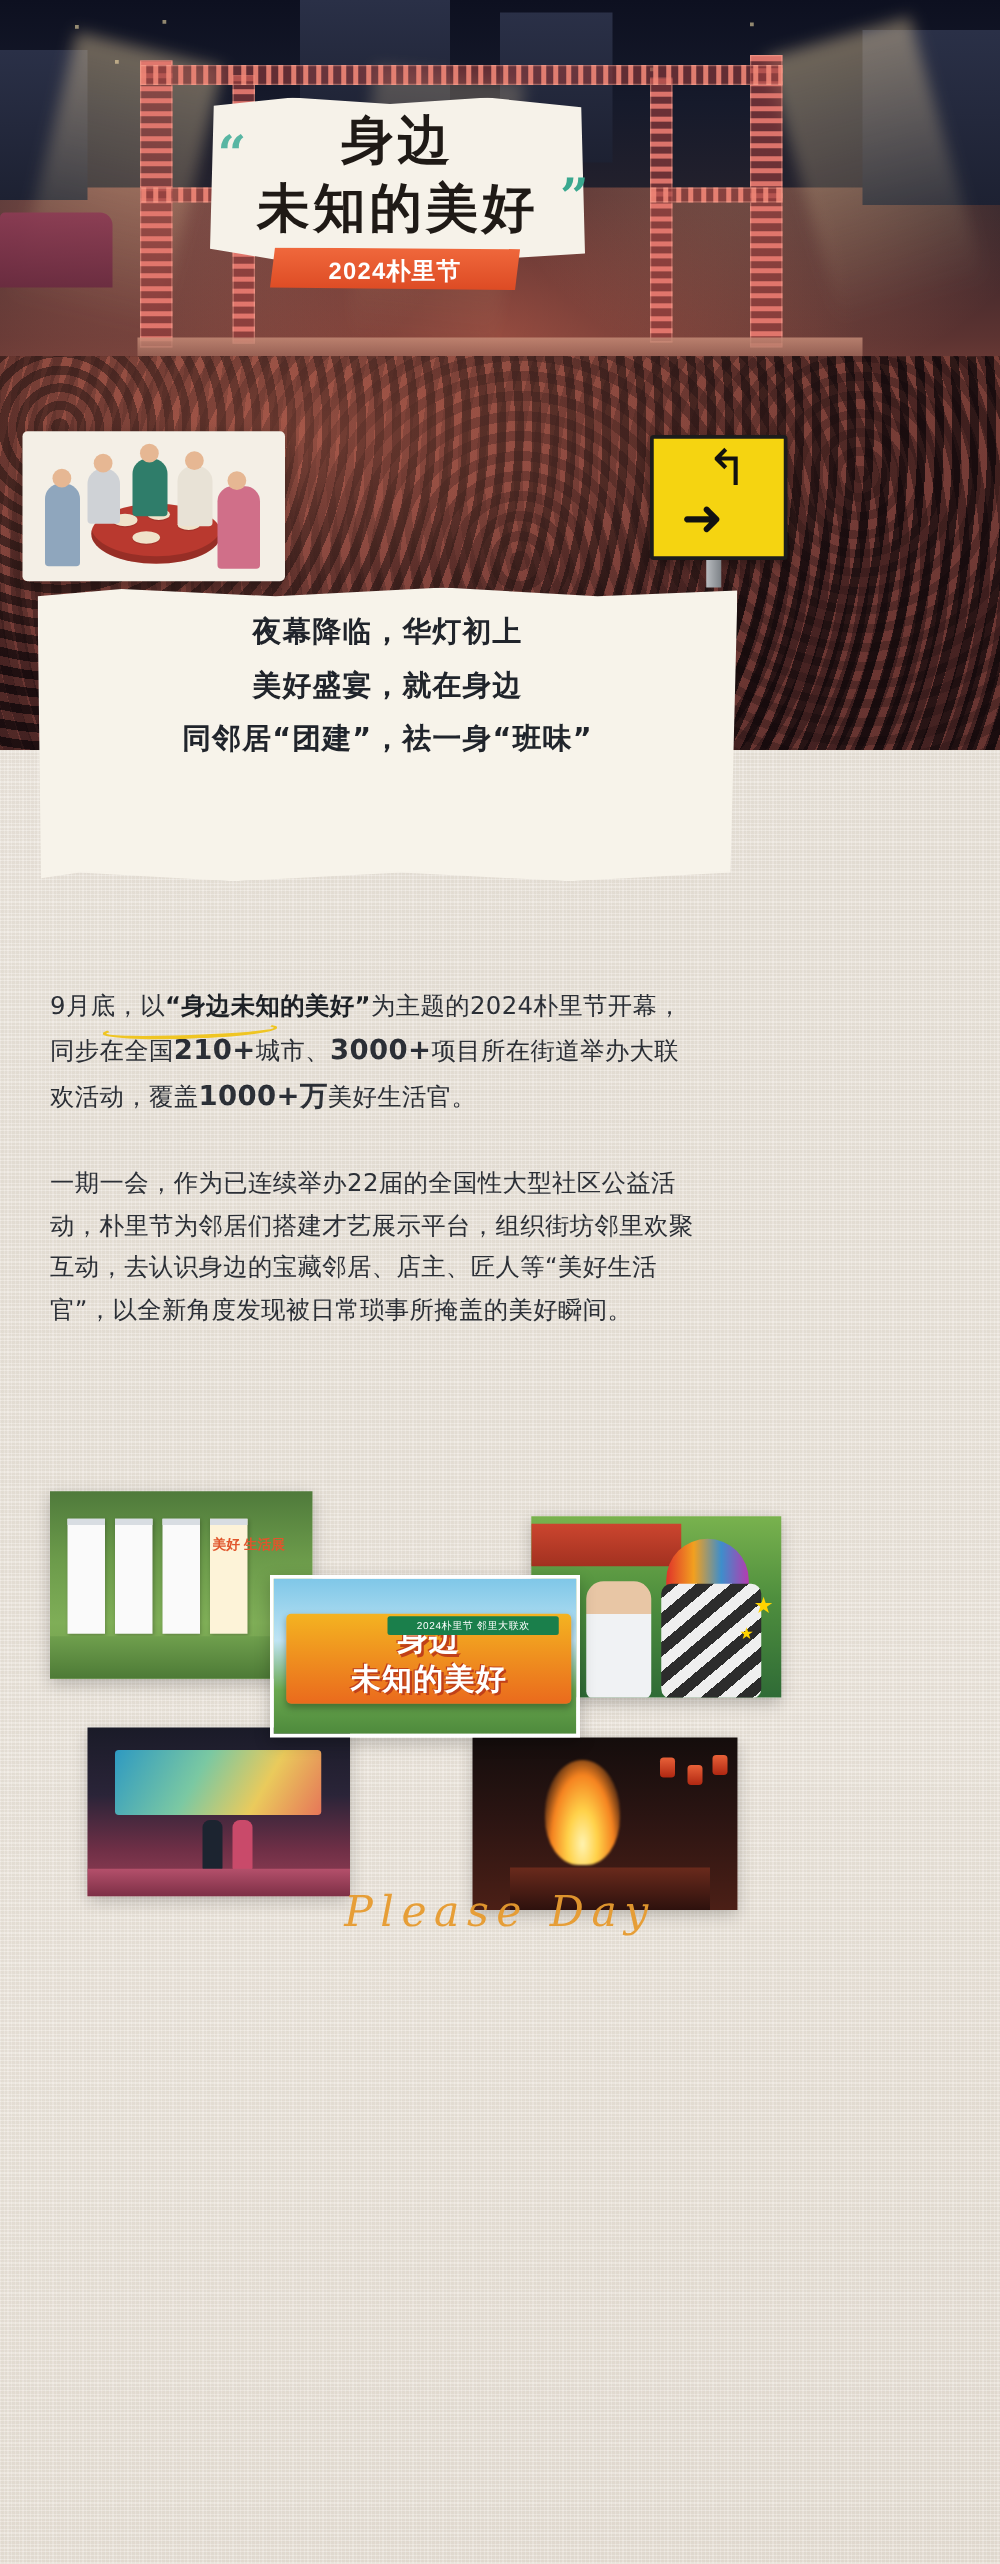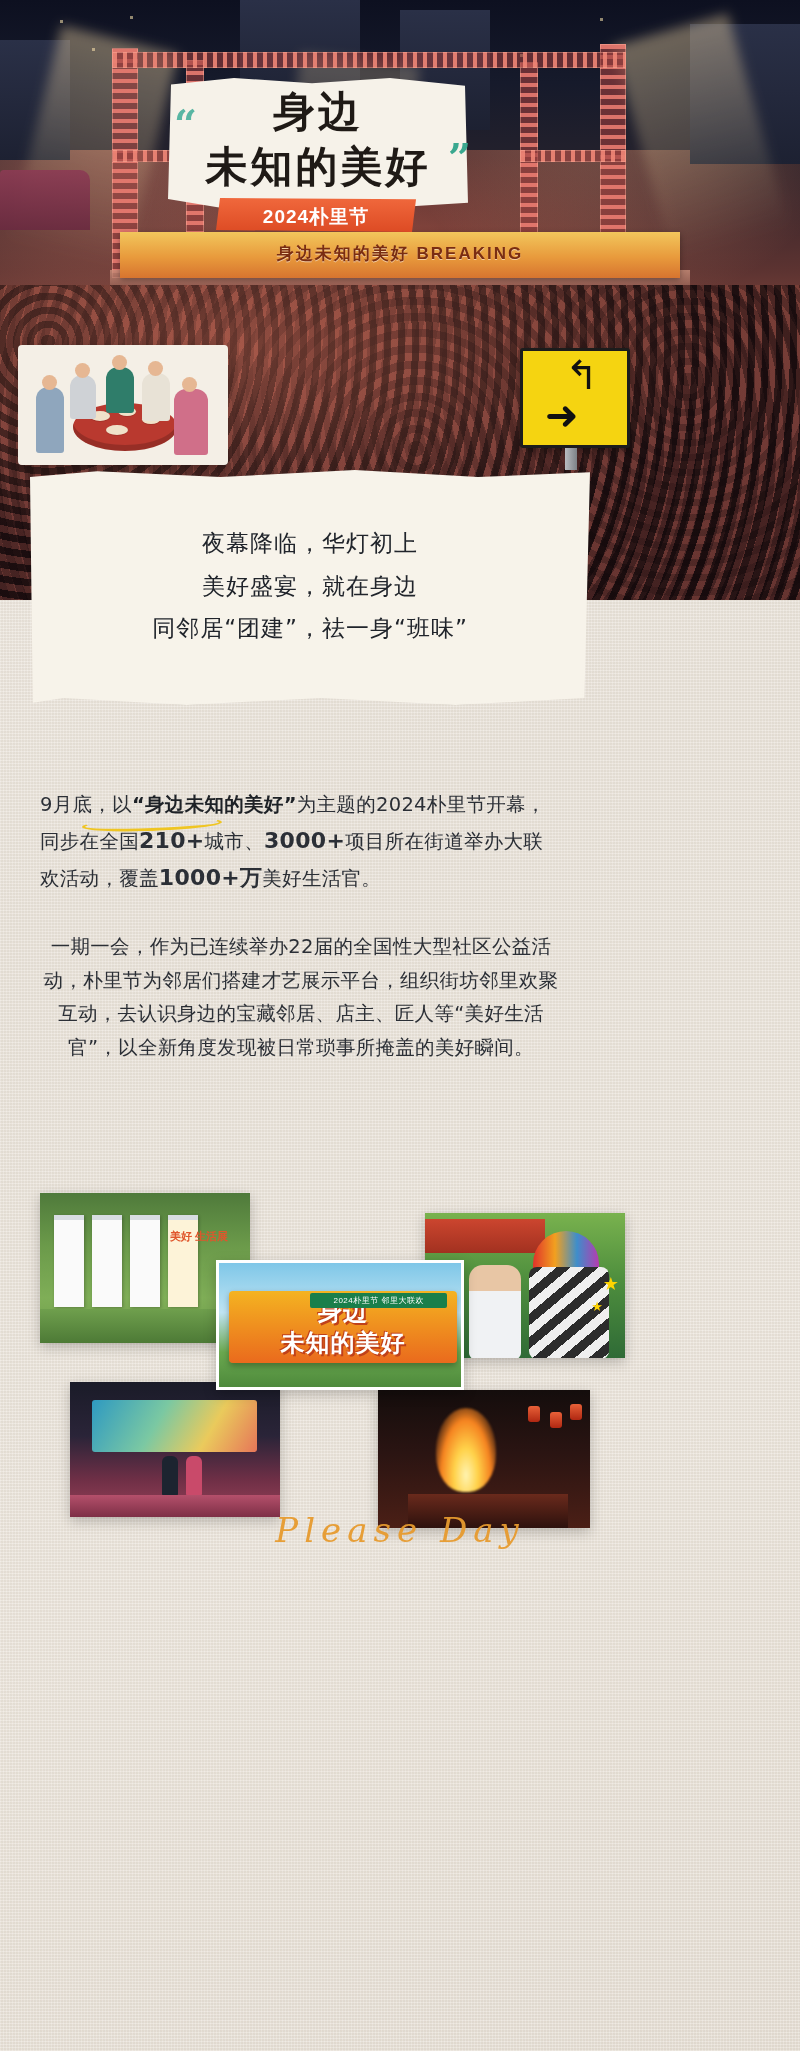--- a/index.html
+++ b/index.html
@@ -203,43 +203,43 @@
   .quote-card {
     position: absolute;
     left: 30px; top: 470px;
     width: 560px; height: 235px;
     background: #f7f3ea;
     box-shadow: 0 8px 20px rgba(0,0,0,.14);
     clip-path: polygon(0% 3%, 12% 0.5%, 34% 3%, 58% 0%, 80% 3%, 100% 1%, 99% 97%, 76% 100%, 52% 97%, 28% 100%, 6% 97%, 0.5% 99%);
   }
   .quote-lines {
     position: absolute;
-    left: 30px; top: 522px; width: 560px;
+    left: 30px; top: 485px; width: 560px;
     text-align: center;
     color: #20242b;
     font-size: 23px;
-    font-weight: normal;
+    font-weight: bold;
     line-height: 1.85;
     letter-spacing: 1px;
     font-family: "DejaVu Sans", "Liberation Sans", sans-serif;
   }
 
   
   .body-text {
     position: absolute;
     left: 40px;
     width: 522px;
     color: #2b2f36;
     font-size: 19.5px;
     line-height: 1.72;
     letter-spacing: .3px;
     font-family: "DejaVu Sans", "Liberation Sans", sans-serif;
   }
   #para1 { top: 788px; }
-  #para2 { top: 930px; text-align: center; }
+  #para2 { top: 930px; }
   .hl {
     position: relative;
     font-weight: bold;
     color: #1d2126;
   }
   .hl-underline {
     position: absolute;
     left: 82px; top: 818px;
     width: 140px; height: 13px;
     border: 3px solid #f0c419;
@@ -401,23 +401,20 @@
   <div class="truss" style="left:186px;top:60px;width:18px;height:215px"></div>
   <div class="truss" style="left:520px;top:62px;width:18px;height:212px"></div>
   <div class="truss" style="left:600px;top:44px;width:26px;height:234px"></div>
   <div class="truss-h" style="left:112px;top:52px;width:514px;height:16px"></div>
   <div class="truss-h" style="left:112px;top:150px;width:90px;height:12px"></div>
   <div class="truss-h" style="left:520px;top:150px;width:106px;height:12px"></div>
 
   <div class="tent"></div>
 
   <div class="stage-floor"></div>
-  <div class="stage-band">
-    <div class="bt">身边未知的美好  BREAKING</div>
-  </div>
   <div class="crowd"></div>
 
   <div class="title-card"></div>
   <div class="title-main">
     <div>身边</div>
     <div>未知的美好</div>
   </div>
   <div class="quote-mark q-left">“</div>
   <div class="quote-mark q-right">”</div>
   <div class="subtitle-ribbon"></div>

